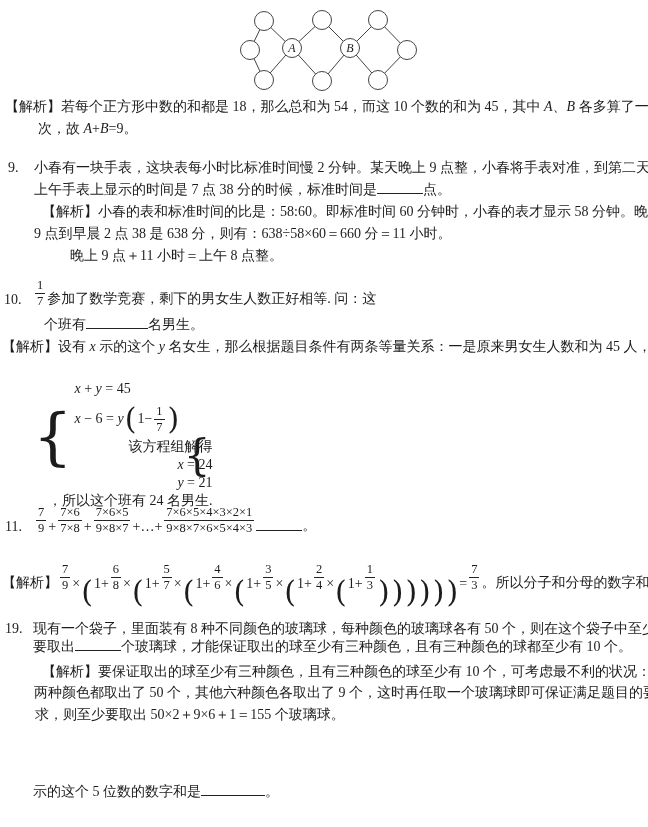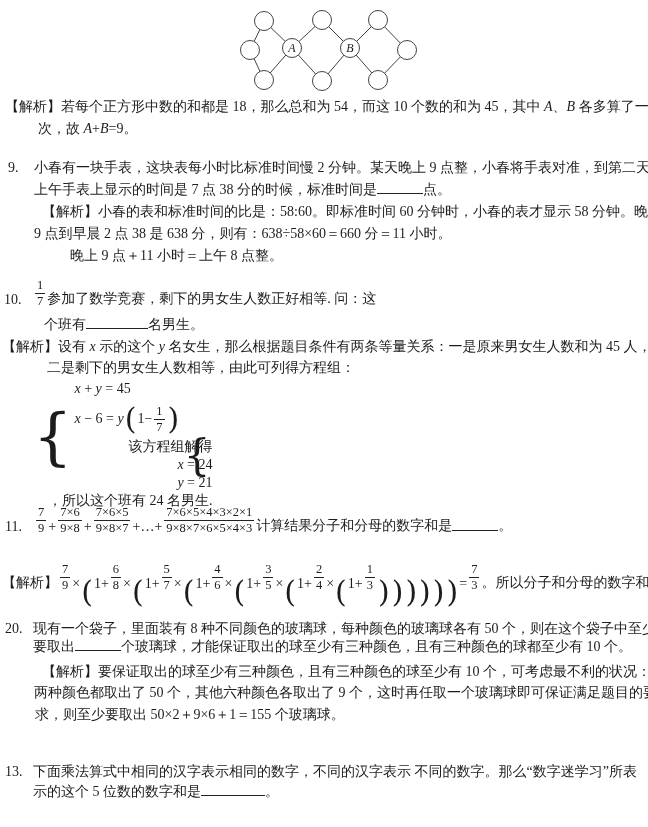--- a/index.html
+++ b/index.html
@@ -60,21 +60,20 @@
 
   <div class="line" style="left:8px;top:157px;"><span class="num" style="width:26px;">9.</span><span>小春有一块手表，这块表每小时比标准时间慢 2 分钟。某天晚上 9 点整，小春将手表对准，到第二天</span></div>
   <div class="line" style="left:34px;top:179px;"><span>上午手表上显示的时间是 7 点 38 分的时候，标准时间是</span><span class="blank" style="width:46px;"></span><span>点。</span></div>
   <div class="line" style="left:42px;top:201px;"><span>【解析】</span><span>小春的表和标准时间的比是：58:60。即标准时间 60 分钟时，小春的表才显示 58 分钟。晚上</span></div>
   <div class="line" style="left:34px;top:223px;"><span>9 点到早晨 2 点 38 是 638 分，则有：638÷58×60＝660 分＝11 小时。</span></div>
   <div class="line" style="left:70px;top:245px;"><span>晚上 9 点＋11 小时＝上午 8 点整。</span></div>
 
   <div class="mline" style="left:4px;top:278px;height:30px;"><span class="num" style="width:29px;">10.</span><span class="frac"><span class="fn">1</span><span class="fd">7</span></span><span>参加了数学竞赛，剩下的男女生人数正好相等. 问：这</span></div>
   <div class="line" style="left:33px;top:314px;margin-left:11px;"><span>个班有</span><span class="blank" style="width:62px;"></span><span>名男生。</span></div>
   <div class="line" style="left:2px;top:336px;"><span>【解析】</span><span>设有 </span><span class="it">x</span><span> 示的这个 </span><span class="it">y</span><span> 名女生，那么根据题目条件有两条等量关系：一是原来男女生人数和为 45 人，</span></div>
-  <div class="line" style="left:47px;top:357px;"><span>二是剩下的男女生人数相等，由此可列得方程组：</span></div>
 
   <div class="mline" style="left:33px;top:377px;height:60px;">
     <span class="brace" style="font-size:62px;">{</span>
     <div class="eqrows">
       <div class="eqrow" style="height:24px;"><span class="it">x</span><span> + </span><span class="it">y</span><span> = 45</span></div>
       <div class="eqrow" style="height:36px;"><span class="it">x</span><span> − 6 = </span><span class="it">y</span><span class="bp">(</span><span>1−</span><span class="frac"><span class="fn">1</span><span class="fd">7</span></span><span class="bp">)</span></div>
     </div>
   </div>
 
   <div class="mline" style="left:48px;top:438px;height:38px;flex-direction:column;">
@@ -84,46 +83,45 @@
       <div class="eqrow" style="height:18px;"><span class="it">x</span><span> = 24</span></div>
       <div class="eqrow" style="height:18px;"><span class="it">y</span><span> = 21</span></div>
     </div>
     <span>，所以这个班有 24 名男生.</span>
   </div>
 
   <div class="mline" style="left:5px;top:497px;height:38px;">
     <span class="num" style="width:29px;">11.</span>
     <span class="frac"><span class="fn">7</span><span class="fd">9</span></span>
     <span>+</span>
-    <span class="frac"><span class="fn">7×6</span><span class="fd">9×8</span></span>
+    <span class="frac"><span class="fn">7×6</span><span class="fd">7×8</span></span>
     <span>+</span>
     <span class="frac"><span class="fn">7×6×5</span><span class="fd">9×8×7</span></span>
     <span>+…+</span>
     <span class="frac"><span class="fn">7×6×5×4×3×2×1</span><span class="fd">9×8×7×6×5×4×3</span></span>
-    <span>计算结果分子和分母的数字和是</span><span class="blank" style="width:46px;align-self:flex-end;margin-bottom:4px;"></span><span>。</span>
+    <span class="blank" style="width:46px;align-self:flex-end;margin-bottom:4px;"></span><span>。</span>
   </div>
 
   <div class="mline" style="left:2px;top:540px;height:52px;">
     <span>【解析】</span>
     <span class="frac"><span class="fn">7</span><span class="fd">9</span></span>
     <span>×</span>
     <span class="bp">(</span><span>1+</span><span class="frac"><span class="fn">6</span><span class="fd">8</span></span><span>×</span>
     <span class="bp">(</span><span>1+</span><span class="frac"><span class="fn">5</span><span class="fd">7</span></span><span>×</span>
     <span class="bp">(</span><span>1+</span><span class="frac"><span class="fn">4</span><span class="fd">6</span></span><span>×</span>
     <span class="bp">(</span><span>1+</span><span class="frac"><span class="fn">3</span><span class="fd">5</span></span><span>×</span>
     <span class="bp">(</span><span>1+</span><span class="frac"><span class="fn">2</span><span class="fd">4</span></span><span>×</span>
     <span class="bp">(</span><span>1+</span><span class="frac"><span class="fn">1</span><span class="fd">3</span></span>
     <span class="bp">)</span><span class="bp">)</span><span class="bp">)</span><span class="bp">)</span><span class="bp">)</span><span class="bp">)</span>
     <span>=</span>
     <span class="frac"><span class="fn">7</span><span class="fd">3</span></span>
     <span>。所以分子和分母的数字和=7+3=10。</span>
   </div>
 
-  <div class="line" style="left:5px;top:618px;"><span class="num" style="width:28px;">20.</span><span>现有一个袋子，里面装有 8 种不同颜色的玻璃球，每种颜色的玻璃球各有 50 个，则在这个袋子中至少</span></div>
+  <div class="line" style="left:5px;top:618px;"><span class="num" style="width:28px;">19.</span><span>现有一个袋子，里面装有 8 种不同颜色的玻璃球，每种颜色的玻璃球各有 50 个，则在这个袋子中至少</span></div>
   <div class="line" style="left:33px;top:636px;"><span>要取出</span><span class="blank" style="width:46px;"></span><span>个玻璃球，才能保证取出的球至少有三种颜色，且有三种颜色的球都至少有 10 个。</span></div>
   <div class="line" style="left:42px;top:661px;"><span>【解析】</span><span>要保证取出的球至少有三种颜色，且有三种颜色的球至少有 10 个，可考虑最不利的状况：有</span></div>
   <div class="line" style="left:34px;top:682px;"><span>两种颜色都取出了 50 个，其他六种颜色各取出了 9 个，这时再任取一个玻璃球即可保证满足题目的要</span></div>
   <div class="line" style="left:35px;top:704px;"><span>求，则至少要取出 50×2＋9×6＋1＝155 个玻璃球。</span></div>
 
-  <div class="line" style="left:5px;top:761px;"><span class="num" style="width:28px;">13.</span><span>下面乘法算式中相同的汉字表示相同的数字，不同的汉字表示 不同的数字。那么“数字迷学习”所表</span></div>
   <div class="line" style="left:33px;top:781px;"><span>示的这个 5 位数的数字和是</span><span class="blank" style="width:64px;"></span><span>。</span></div>
 
 </div>
 
 </body></html>

